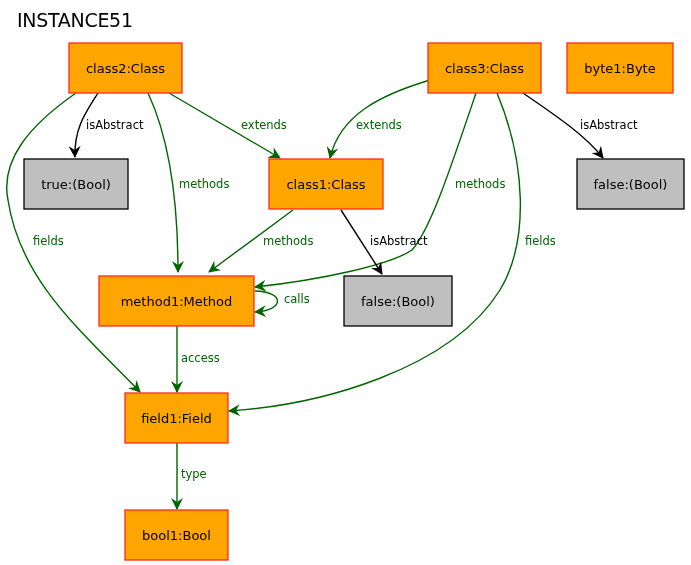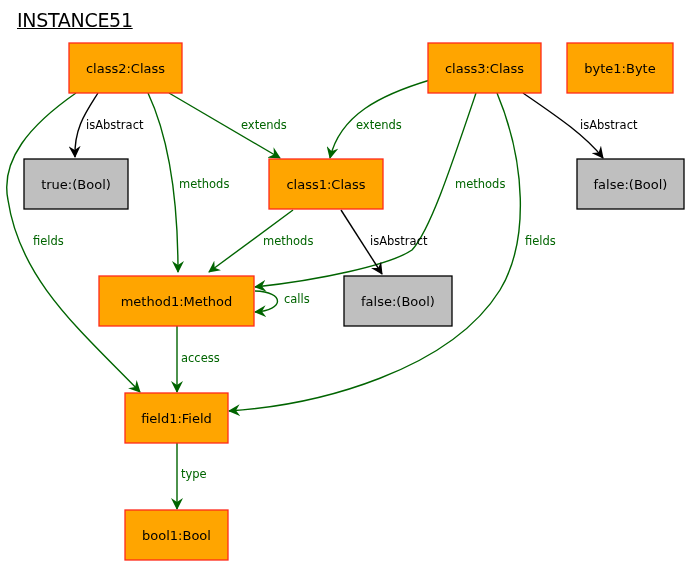--- a/index.html
+++ b/index.html
@@ -1,19 +1,19 @@
 <!DOCTYPE html>
 <html><head>
 <meta charset="utf-8">
 <style>
   html, body { margin: 0; padding: 0; background: #ffffff; }
   body { width: 691px; height: 565px; position: relative; overflow: hidden;
          font-family: "DejaVu Sans", sans-serif; }
   #title { position: absolute; left: 17px; top: 9px; font-size: 19px; color: #000;
-           font-family: "DejaVu Sans", sans-serif; letter-spacing: -0.3px; text-decoration: underline; }
+           font-family: "DejaVu Sans", sans-serif; letter-spacing: -0.3px; }
   svg { position: absolute; left: 0; top: 0; }
   .node-obj rect { fill: #ffa500; stroke: #ff2a1a; stroke-width: 1.3; }
   .node-val rect { fill: #bfbfbf; stroke: #000; stroke-width: 1.3; }
   .node text { font-family: "DejaVu Sans", sans-serif; font-size: 13px; fill: #000; text-anchor: middle; dominant-baseline: central; }
   .edge path.line { fill: none; stroke-width: 1.4; }
   .edge.green path.line { stroke: #006400; }
   .edge.black path.line { stroke: #000; }
   .edge text { font-family: "DejaVu Sans", sans-serif; font-size: 11.5px; }
   .edge.green text { fill: #006400; }
   .edge.black text { fill: #000; }

